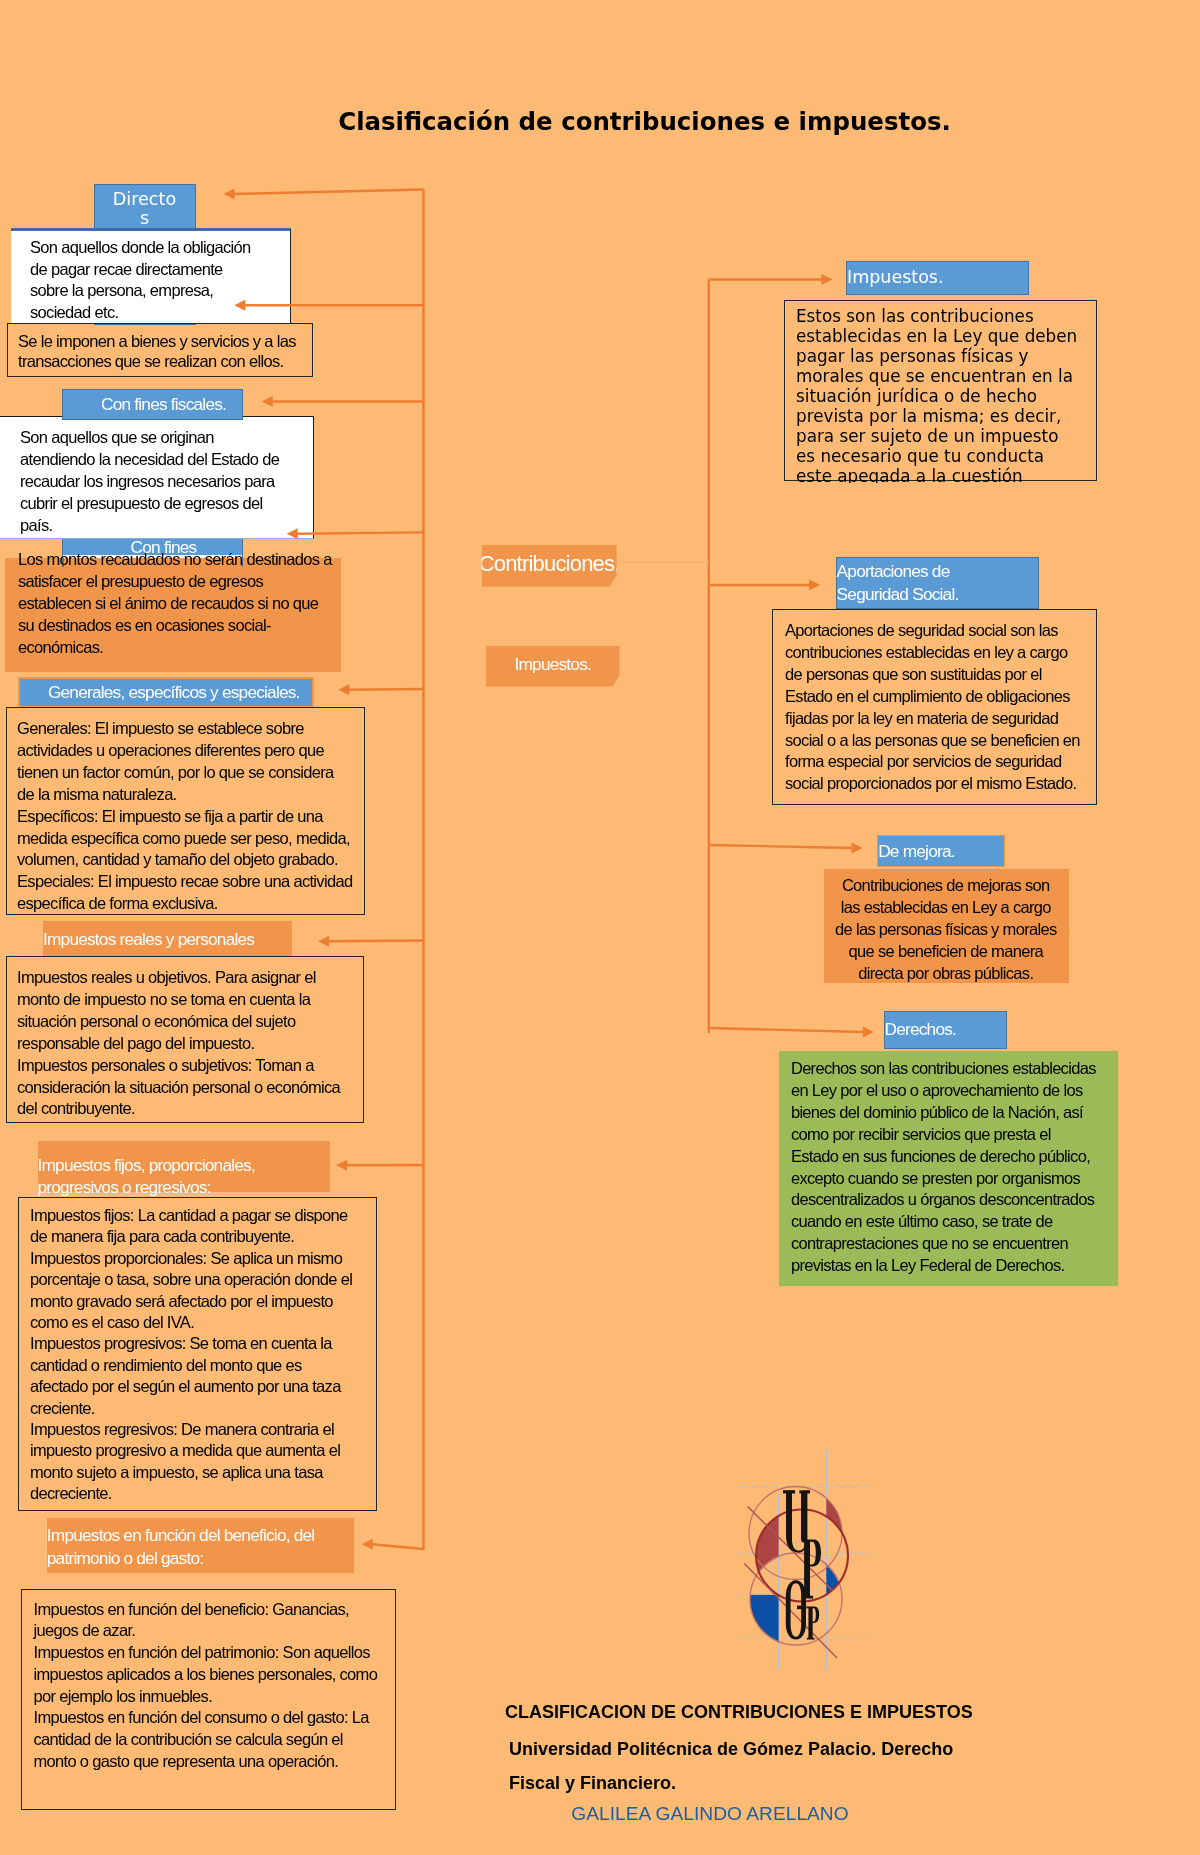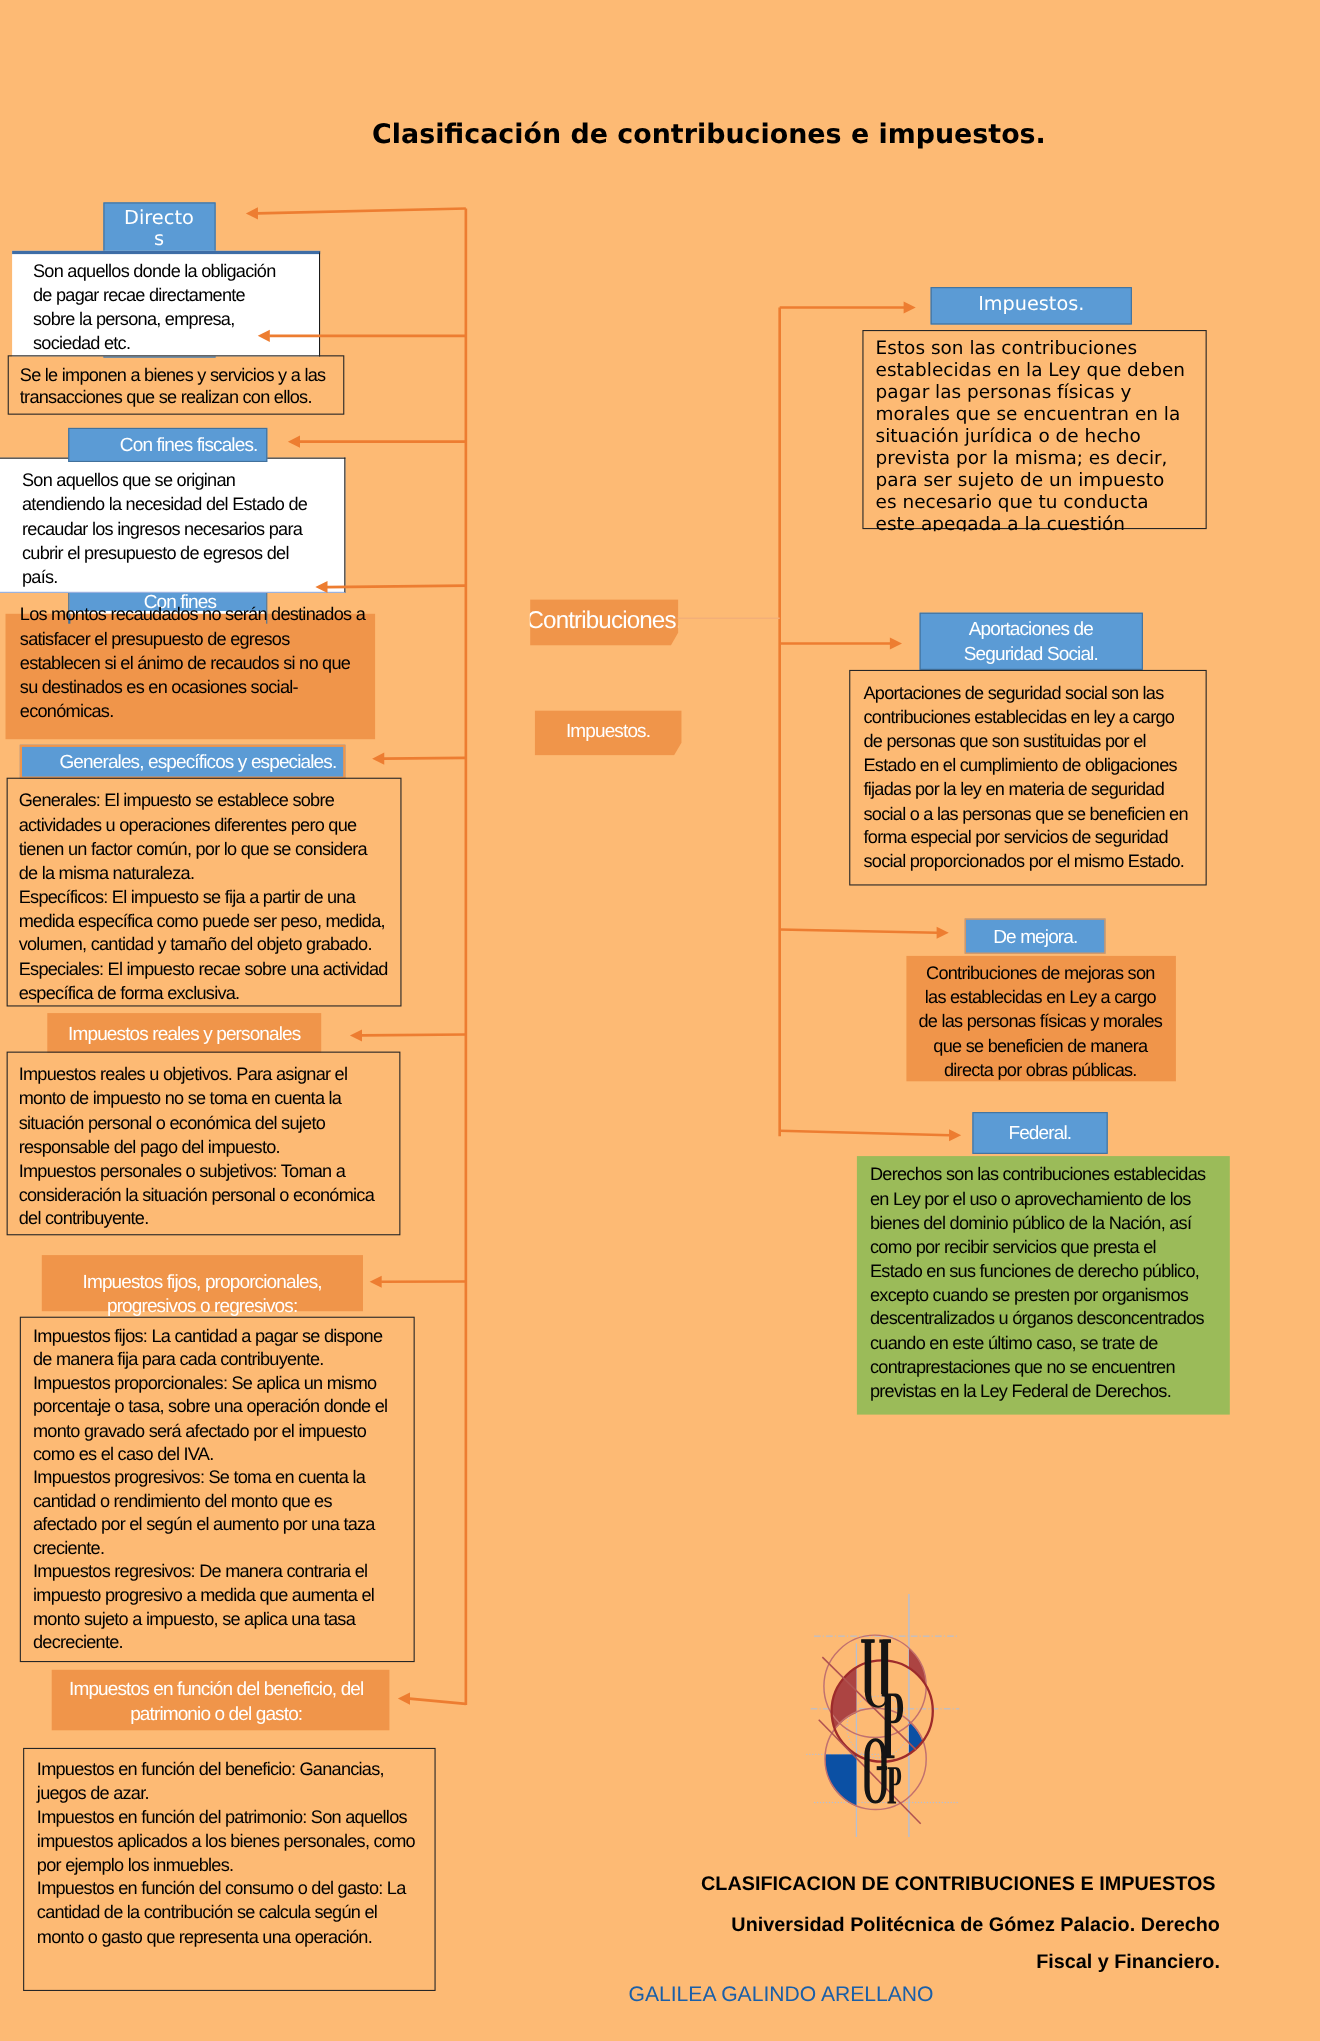--- a/index.html
+++ b/index.html
@@ -7,21 +7,21 @@
   body{width:1200px;height:1855px;position:relative;overflow:hidden;
        font-family:"Liberation Sans",sans-serif;}
   .stage{position:absolute;left:0;top:0;width:1200px;height:1855px;overflow:hidden;background:#fdba74;}
   .abs{position:absolute;box-sizing:border-box;}
 
   
   #title{left:87px;top:107px;width:1115px;text-align:center;font-weight:bold;
          font-size:24.45px;color:#000;font-family:"DejaVu Sans",sans-serif;}
 
   
-  .chip{display:flex;flex-direction:column;align-items:center;justify-content:center;
+  .chip{display:flex;flex-direction:column;align-items:flex-start;justify-content:center;
         text-align:center;color:#ffffff;line-height:1.2;box-sizing:border-box;}
   .chip .ln{word-break:break-word;overflow-wrap:anywhere;}
   .chip-blue{background:#5B9BD5;border:1px solid #41719C;}
   .chip-orange{background:#F0954A;}
   .chip .ln{display:block;}
 
   
   .tbox{background:#ffffff;border:1.4px solid #262626;}
   .obox{background:#F0954A;}
   .gbox{background:#9BBB59;}
@@ -30,21 +30,21 @@
   
   .txt{position:absolute;color:#000000;white-space:pre;z-index:8;}
   .txt .ln{display:block;white-space:pre;}
   .cal{font-family:"Liberation Sans",sans-serif;font-size:16.5px;letter-spacing:-0.68px;}
   .dv{font-family:"DejaVu Sans",sans-serif;}
 
   
   svg.ov{position:absolute;left:0;top:0;width:1200px;height:1855px;overflow:visible;z-index:20;pointer-events:none;}
 
   
-  .ftr{position:absolute;text-align:right;font-family:"Liberation Sans",sans-serif;
+  .ftr{position:absolute;text-align:left;font-family:"Liberation Sans",sans-serif;
        font-weight:bold;font-size:18px;color:#000;white-space:nowrap;}
   #author{color:#1A5FA8;font-weight:normal;font-size:19.2px;}
 </style>
 </head>
 <body>
 
 <div class="stage">
 
   <div class="abs" id="title">Clasificación de contribuciones e impuestos.</div>
 
@@ -132,21 +132,21 @@
   <div class="abs tbox" style="left:772px;top:609px;width:325px;height:196px;z-index:3;background:transparent;"></div>
   <div class="txt cal" style="left:785px;top:620px;line-height:21.9px;z-index:6;"><span class="ln">Aportaciones de seguridad social son las</span><span class="ln">contribuciones establecidas en ley a cargo</span><span class="ln">de personas que son sustituidas por el</span><span class="ln">Estado en el cumplimiento de obligaciones</span><span class="ln">fijadas por la ley en materia de seguridad</span><span class="ln">social o a las personas que se beneficien en</span><span class="ln">forma especial por servicios de seguridad</span><span class="ln">social proporcionados por el mismo Estado.</span></div>
 
   <div class="abs chip chip-blue cal" style="left:877.2px;top:835.1px;width:128px;height:32px;font-size:17.3px;letter-spacing:-0.8px;z-index:2;border:1.6px solid #F0954A;">
       <span class="ln">De mejora.</span>
     </div>
   <div class="abs obox" style="left:823.8px;top:868.5px;width:245px;height:114px;z-index:3;"></div>
   <div class="txt cal" style="left:835px;top:875px;line-height:21.9px;z-index:6;text-align:center;"><span class="ln">Contribuciones de mejoras son</span><span class="ln">las establecidas en Ley a cargo</span><span class="ln">de las personas físicas y morales</span><span class="ln">que se beneficien de manera</span><span class="ln">directa por obras públicas.</span></div>
 
   <div class="abs chip chip-blue cal" style="left:883.5px;top:1010.6px;width:123.5px;height:38.5px;font-size:17.3px;letter-spacing:-0.8px;z-index:2;">
-      <span class="ln">Federal.</span>
+      <span class="ln">Derechos.</span>
     </div>
   <div class="abs gbox" style="left:779.3px;top:1050.6px;width:338.5px;height:235px;z-index:3;"></div>
   <div class="txt cal" style="left:790.9px;top:1058px;line-height:21.9px;z-index:6;"><span class="ln">Derechos son las contribuciones establecidas</span><span class="ln">en Ley por el uso o aprovechamiento de los</span><span class="ln">bienes del dominio público de la Nación, así</span><span class="ln">como por recibir servicios que presta el</span><span class="ln">Estado en sus funciones de derecho público,</span><span class="ln">excepto cuando se presten por organismos</span><span class="ln">descentralizados u órganos desconcentrados</span><span class="ln">cuando en este último caso, se trate de</span><span class="ln">contraprestaciones que no se encuentren</span><span class="ln">previstas en la Ley Federal de Derechos.</span></div>
 
   <svg class="ov" viewBox="0 0 1200 1855" width="1200" height="1855" xmlns="http://www.w3.org/2000/svg">
     <g stroke="#ED7D31" stroke-width="2.4" fill="none" stroke-linecap="butt">
       <path d="M423.5 189.5 L423.5 1550"></path>
       <path d="M423.5 189.5 L234.0 194.0"></path>
       <path d="M423.5 305.3 L244.8 305.3"></path>
       <path d="M423.5 401.5 L272.2 401.5"></path>

